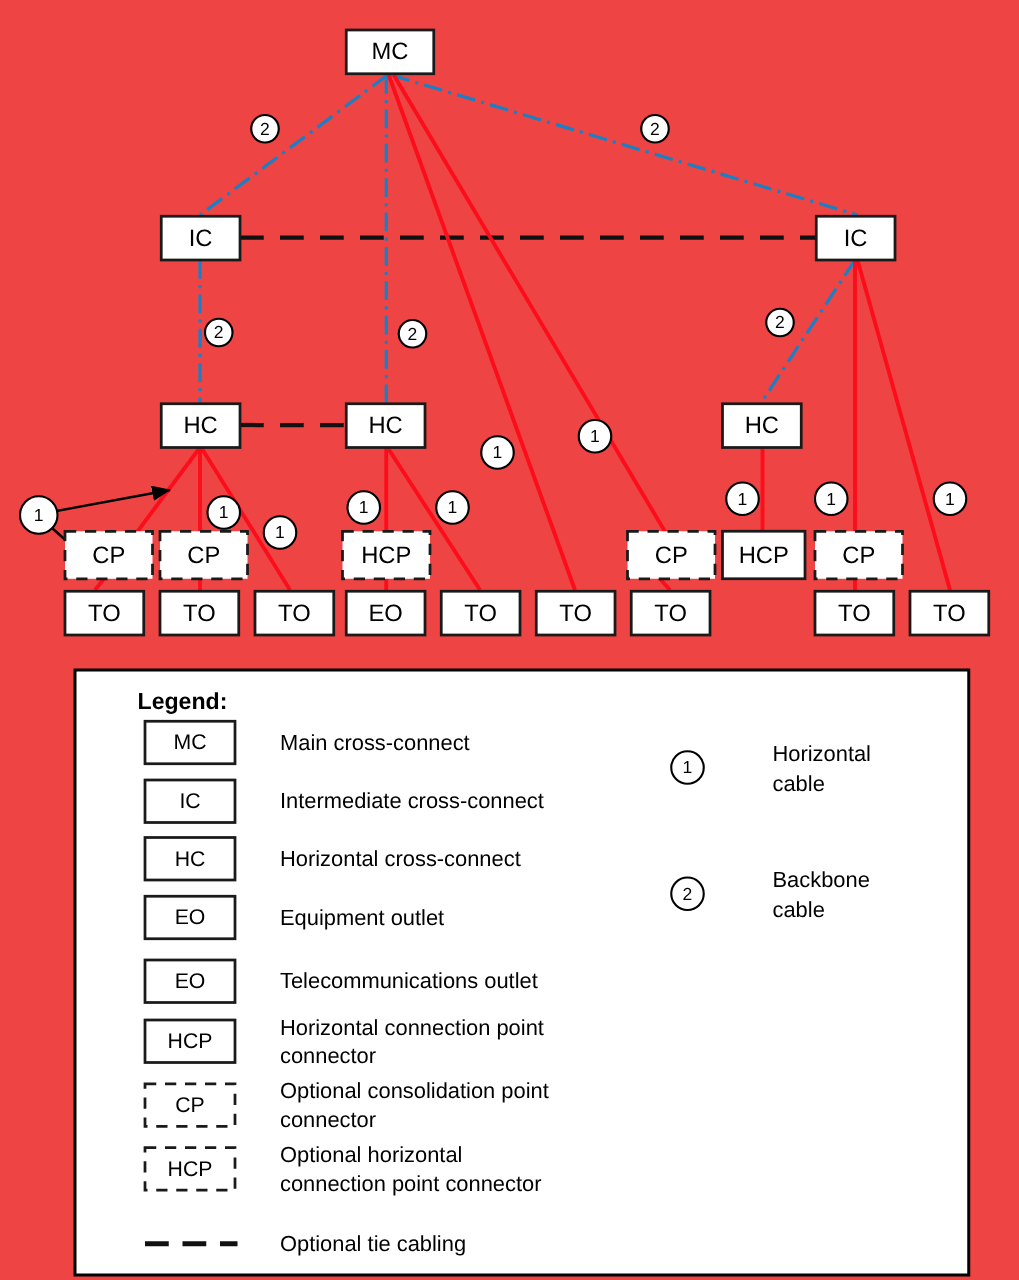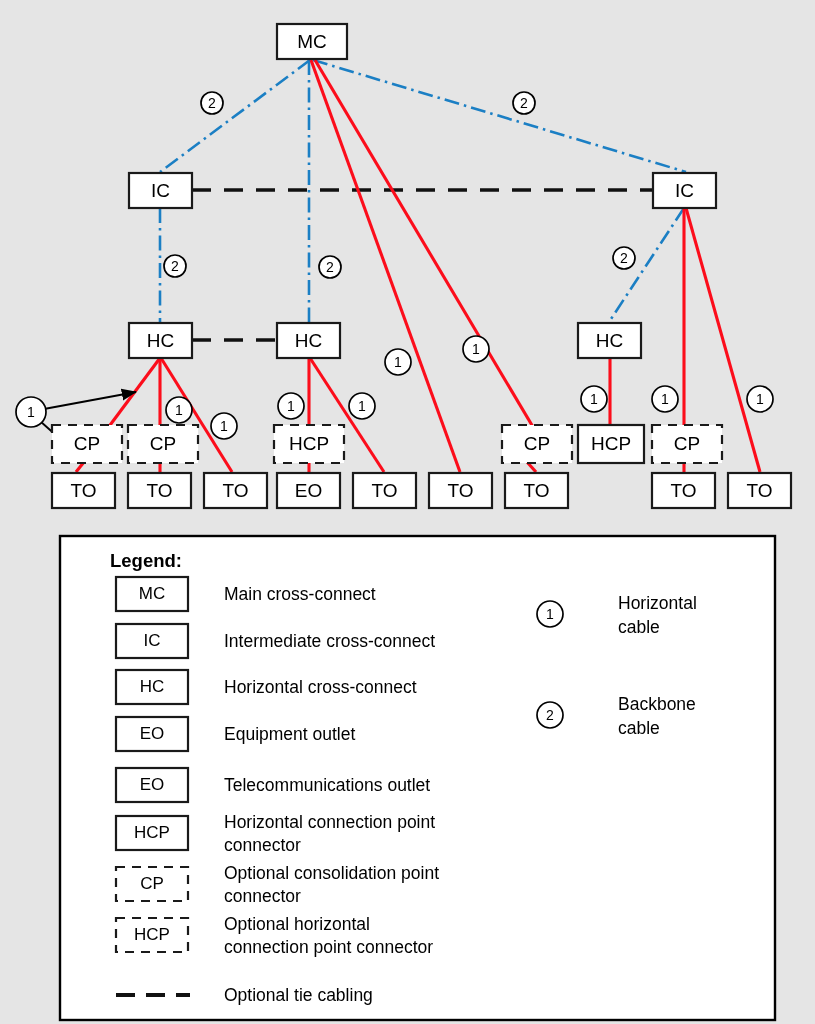--- a/index.html
+++ b/index.html
@@ -9,21 +9,21 @@
     background: #ffffff;
   }
   body {
     font-family: "Liberation Sans", sans-serif;
     color: #000000;
   }
   #page {
     position: relative;
     width: 815px;
     height: 1024px;
-    background: #e5e5e5;
+    background: #ef4444;
     overflow: hidden;
   }
   #diagram-svg {
     position: absolute;
     left: 0;
     top: 0;
     width: 815px;
     height: 1024px;
   }
   .node-label {

